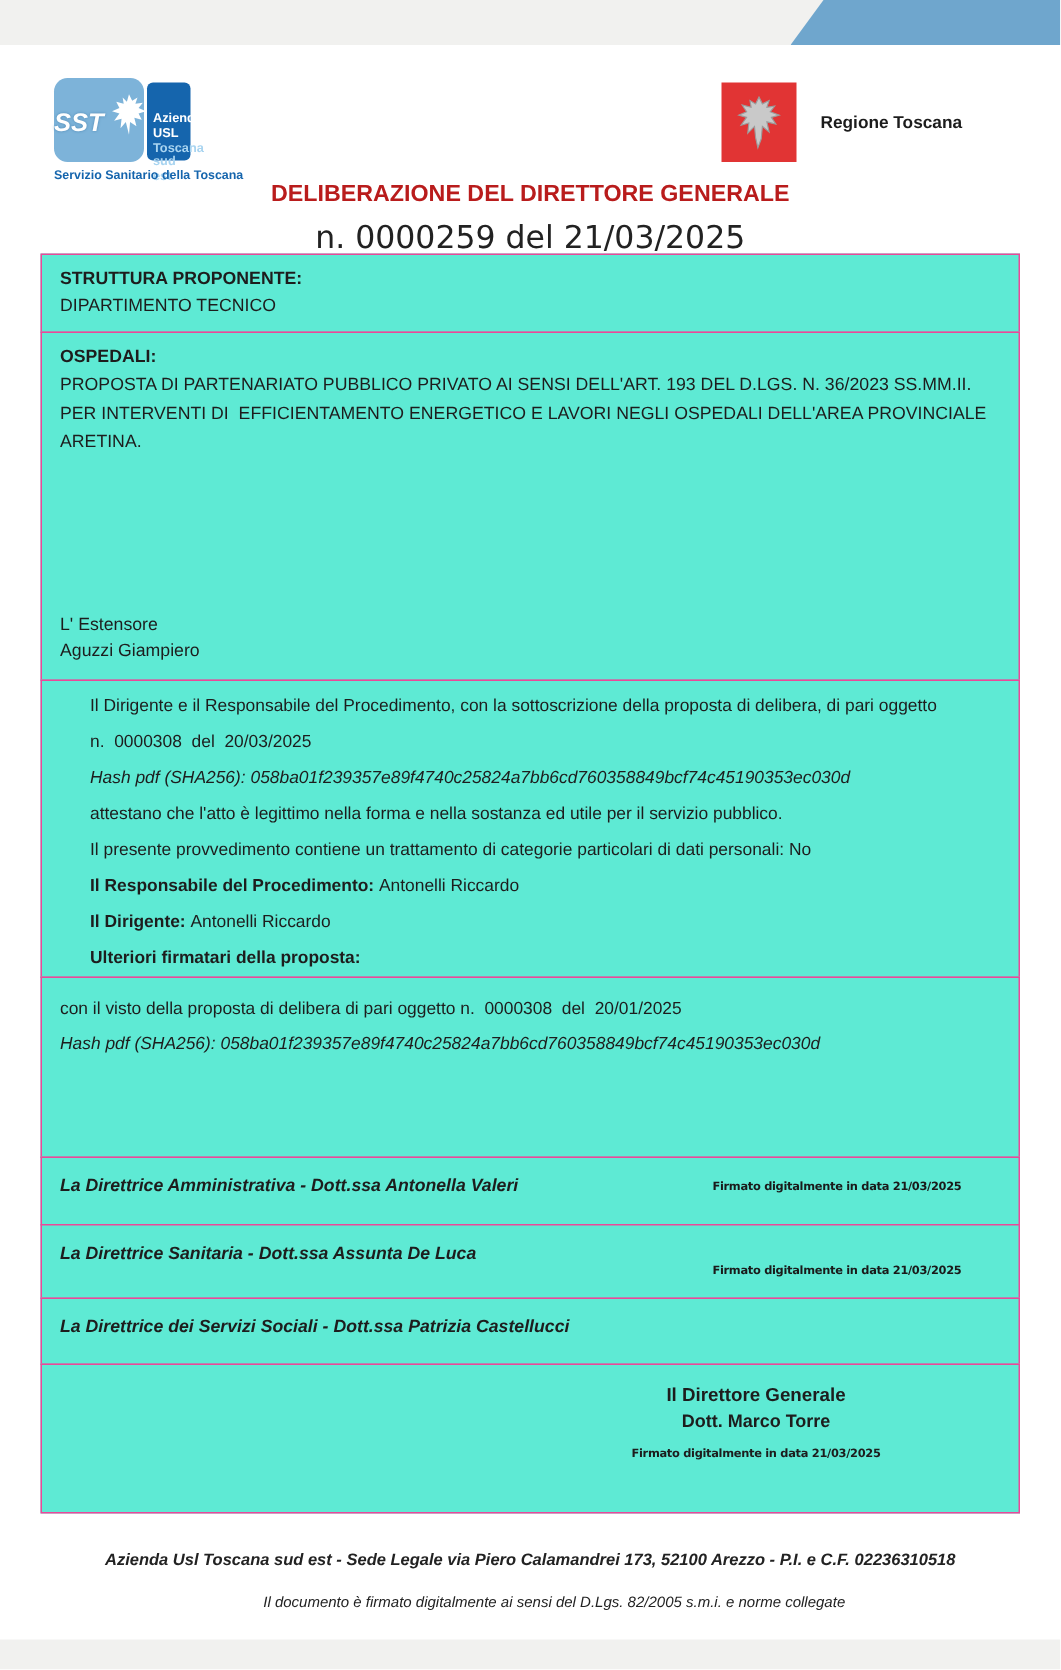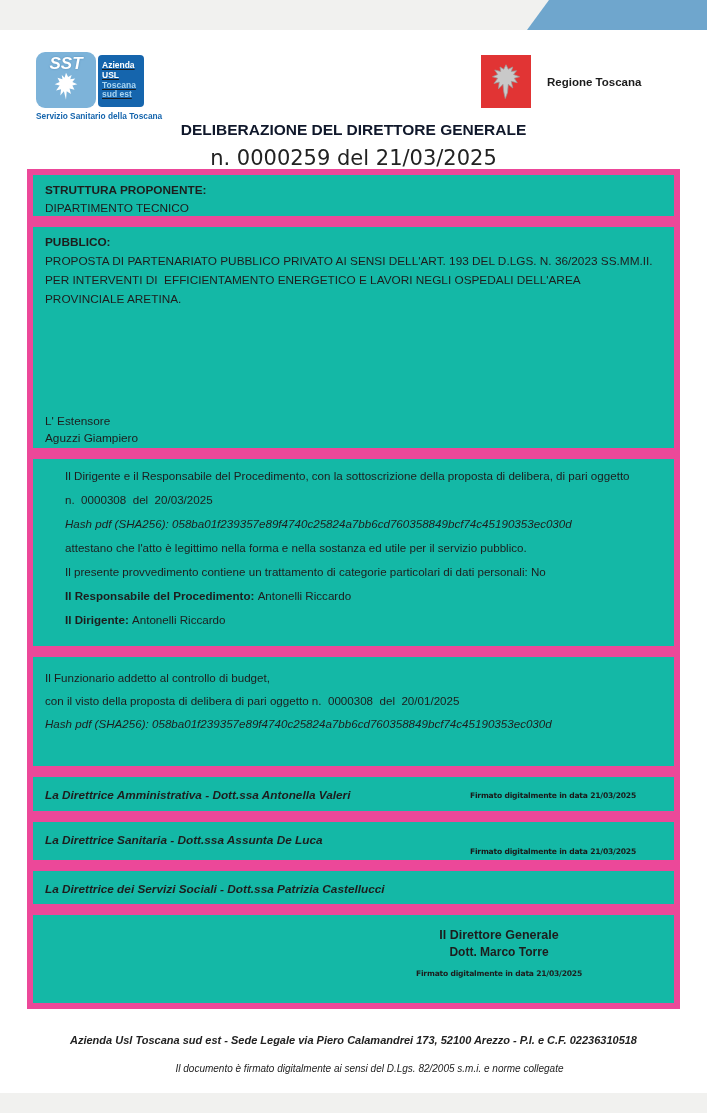--- a/index.html
+++ b/index.html
@@ -10,45 +10,45 @@
   
   .strip-top{position:absolute;top:0;left:0;width:707px;height:30px;background:#f1f1ef;}
   .blue-band{position:absolute;top:0;right:0;width:180px;height:30px;background:#6fa6cd;
     clip-path:polygon(22px 0,180px 0,180px 30px,0 30px);}
   .strip-bottom{position:absolute;bottom:0;left:0;width:707px;height:20px;background:#f1f1ef;}
 
   
   .sst-logo{position:absolute;left:36px;top:52px;width:130px;}
   .sst-row{display:flex;align-items:stretch;}
   .sst-square{width:60px;height:56px;background:#7db3d9;border-radius:9px;position:relative;
-    display:flex;flex-direction:column;align-items:center;justify-content:flex-start;}
+    display:flex;align-items:center;justify-content:flex-start;}
   .sst-text{font-weight:bold;font-style:italic;font-size:17px;color:#ffffff;line-height:1;
     margin-top:3px;text-shadow:0 0 2px #4d87b3;letter-spacing:0px;}
   .sst-horse{margin-top:-2px;}
-  .azienda-box{width:46px;height:52px;background:#1565ad;border-radius:4px;margin-left:2px;margin-top:3px;
-    padding:6px 4px;box-sizing:border-box;line-height:1.15;text-decoration:underline;}
+  .azienda-box{width:29px;height:52px;background:#1565ad;border-radius:4px;margin-left:2px;margin-top:3px;
+    padding:19px 4px;box-sizing:border-box;line-height:1.15;}
   .azienda-box .w{color:#ffffff;font-weight:bold;font-size:8.5px;}
   .azienda-box .lb{color:#a8d4f0;font-weight:bold;font-size:8.5px;}
   .sst-caption{margin-top:3px;color:#1565ad;font-weight:bold;font-size:8.3px;white-space:nowrap;}
 
   
   .rt-logo{position:absolute;left:481px;top:55px;display:flex;align-items:center;}
   .rt-square{width:50px;height:53px;background:#e13434;display:flex;align-items:center;justify-content:center;}
   .rt-label{margin-left:16px;font-weight:bold;font-size:11.5px;color:#1c1c1c;}
 
   
   .doc-title{position:absolute;top:121px;left:0;width:707px;text-align:center;
-    font-weight:bold;font-size:15.5px;color:#0f172a;}
+    font-weight:bold;font-size:15.5px;color:#b91c1c;}
   .doc-number-wrap{position:absolute;top:146px;left:0;width:707px;text-align:center;}
   .doc-number{display:inline-block;font-family:"DejaVu Sans", sans-serif;font-size:21px;color:#222;
     border-bottom:2px solid #cb4a47;padding:0 14px 3px 14px;}
 
   
   .boxes{position:absolute;top:170px;left:27px;width:653px;}
-  .box{border:6px solid #ec4899;margin-top:-1px;background:#14b8a6;box-sizing:border-box;padding:6px 12px;}
+  .box{border:1px solid #ec4899;margin-top:-1px;background:#5eead4;box-sizing:border-box;padding:6px 12px;}
   .pre{white-space:pre-wrap;}
   .b{font-weight:bold;}
   .i{font-style:italic;}
 
   .box-struttura{height:53px;}
   .box-struttura .lbl{font-weight:bold;font-size:11.8px;line-height:1.6;}
   .box-struttura .val{font-size:11.8px;line-height:1.4;}
 
   .box-oggetto{height:233px;}
   .box-oggetto .lbl{font-weight:bold;font-size:11.8px;line-height:1.6;}
@@ -125,40 +125,40 @@
 </div>
 
 <div class="boxes">
 
   <div class="box box-struttura">
     <div class="lbl">STRUTTURA PROPONENTE:</div>
     <div class="val">DIPARTIMENTO TECNICO</div>
   </div>
 
   <div class="box box-oggetto">
-    <div class="lbl">PUBBLICO:</div>
+    <div class="lbl">OSPEDALI:</div>
     <div class="txt pre">PROPOSTA DI PARTENARIATO PUBBLICO PRIVATO AI SENSI DELL'ART. 193 DEL D.LGS. N. 36/2023 SS.MM.II. PER INTERVENTI DI  EFFICIENTAMENTO ENERGETICO E LAVORI NEGLI OSPEDALI DELL'AREA PROVINCIALE ARETINA.</div>
     <div class="estensore">
       <div>L' Estensore</div>
       <div>Aguzzi Giampiero</div>
     </div>
   </div>
 
   <div class="box box-dirigente">
     <div class="ln">Il Dirigente e il Responsabile del Procedimento, con la sottoscrizione della proposta di delibera, di pari oggetto</div>
     <div class="ln pre">n.  0000308  del  20/03/2025</div>
     <div class="ln pre"><span class="i">Hash pdf (SHA256): </span><span class="i">058ba01f239357e89f4740c25824a7bb6cd760358849bcf74c45190353ec030d</span></div>
     <div class="ln">attestano che l'atto è legittimo nella forma e nella sostanza ed utile per il servizio pubblico.</div>
     <div class="ln">Il presente provvedimento contiene un trattamento di categorie particolari di dati personali: No</div>
     <div class="ln pre"><span class="b">Il Responsabile del Procedimento: </span><span>Antonelli Riccardo</span></div>
     <div class="ln pre"><span class="b">Il Dirigente: </span><span>Antonelli Riccardo</span></div>
+    <div class="ln b">Ulteriori firmatari della proposta:</div>
   </div>
 
   <div class="box box-funzionario">
-    <div class="ln">Il Funzionario addetto al controllo di budget,</div>
     <div class="ln pre">con il visto della proposta di delibera di pari oggetto n.  0000308  del  20/01/2025</div>
     <div class="ln pre"><span class="i">Hash pdf (SHA256): </span><span class="i">058ba01f239357e89f4740c25824a7bb6cd760358849bcf74c45190353ec030d</span></div>
   </div>
 
   <div class="box sig-row h1">
     <div class="sig-name">La Direttrice Amministrativa - Dott.ssa Antonella Valeri</div>
     <div class="sig-signed">Firmato digitalmente in data 21/03/2025</div>
   </div>
   <div class="box sig-row h2">
     <div class="sig-name">La Direttrice Sanitaria - Dott.ssa Assunta De Luca</div>

